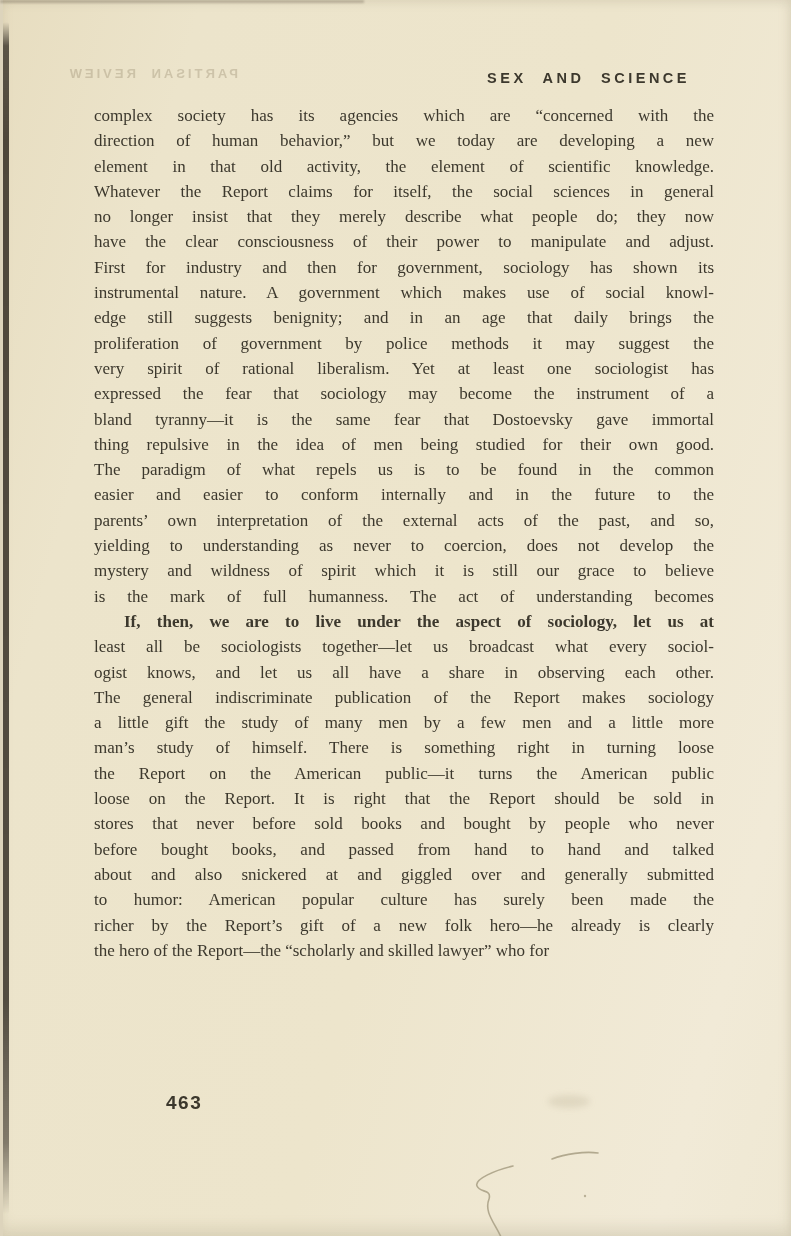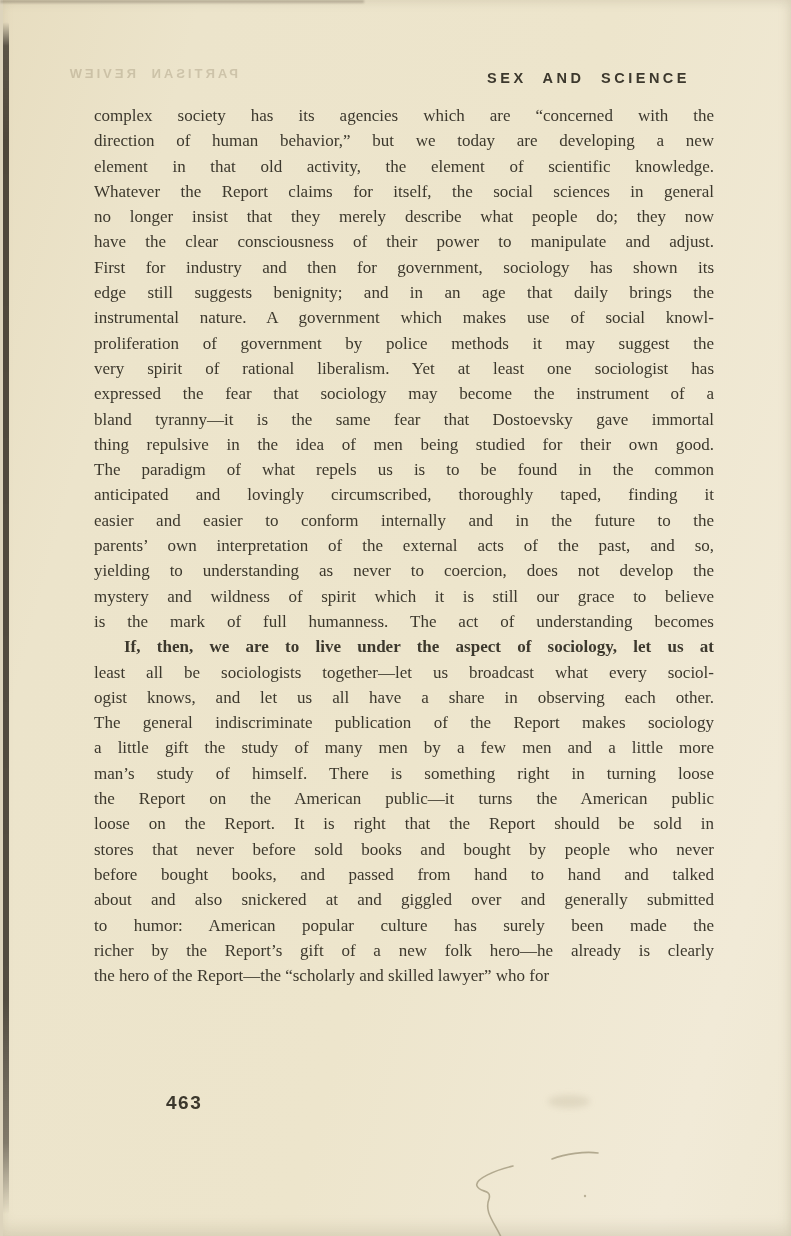--- a/index.html
+++ b/index.html
@@ -86,29 +86,28 @@
   <div class="running-head">SEX AND SCIENCE</div>
 
   <div class="body-text" id="body-text">
       <div class="line">complex society has its agencies which are “concerned with the</div>
       <div class="line">direction of human behavior,” but we today are developing a new</div>
       <div class="line">element in that old activity, the element of scientific knowledge.</div>
       <div class="line">Whatever the Report claims for itself, the social sciences in general</div>
       <div class="line">no longer insist that they merely describe what people do; they now</div>
       <div class="line">have the clear consciousness of their power to manipulate and adjust.</div>
       <div class="line">First for industry and then for government, sociology has shown its</div>
+      <div class="line">instrumental nature. A government which makes use of social knowl-</div>
       <div class="line">edge still suggests benignity; and in an age that daily brings the</div>
-      <div class="line">instrumental nature. A government which makes use of social knowl-</div>
       <div class="line">proliferation of government by police methods it may suggest the</div>
       <div class="line">very spirit of rational liberalism. Yet at least one sociologist has</div>
       <div class="line">expressed the fear that sociology may become the instrument of a</div>
       <div class="line">bland tyranny—it is the same fear that Dostoevsky gave immortal</div>
       <div class="line">thing repulsive in the idea of men being studied for their own good.</div>
       <div class="line">The paradigm of what repels us is to be found in the common</div>
-      <div class="line">anticipated and lovingly circumscribed, thoroughly taped, finding it</div>
       <div class="line">easier and easier to conform internally and in the future to the</div>
       <div class="line">parents’ own interpretation of the external acts of the past, and so,</div>
       <div class="line">yielding to understanding as never to coercion, does not develop the</div>
       <div class="line">mystery and wildness of spirit which it is still our grace to believe</div>
       <div class="line">is the mark of full humanness. The act of understanding becomes</div>
       <div class="line indent">If, then, we are to live under the aspect of sociology, let us at</div>
       <div class="line">least all be sociologists together—let us broadcast what every sociol-</div>
       <div class="line">ogist knows, and let us all have a share in observing each other.</div>
       <div class="line">The general indiscriminate publication of the Report makes sociology</div>
       <div class="line">a little gift the study of many men by a few men and a little more</div>

